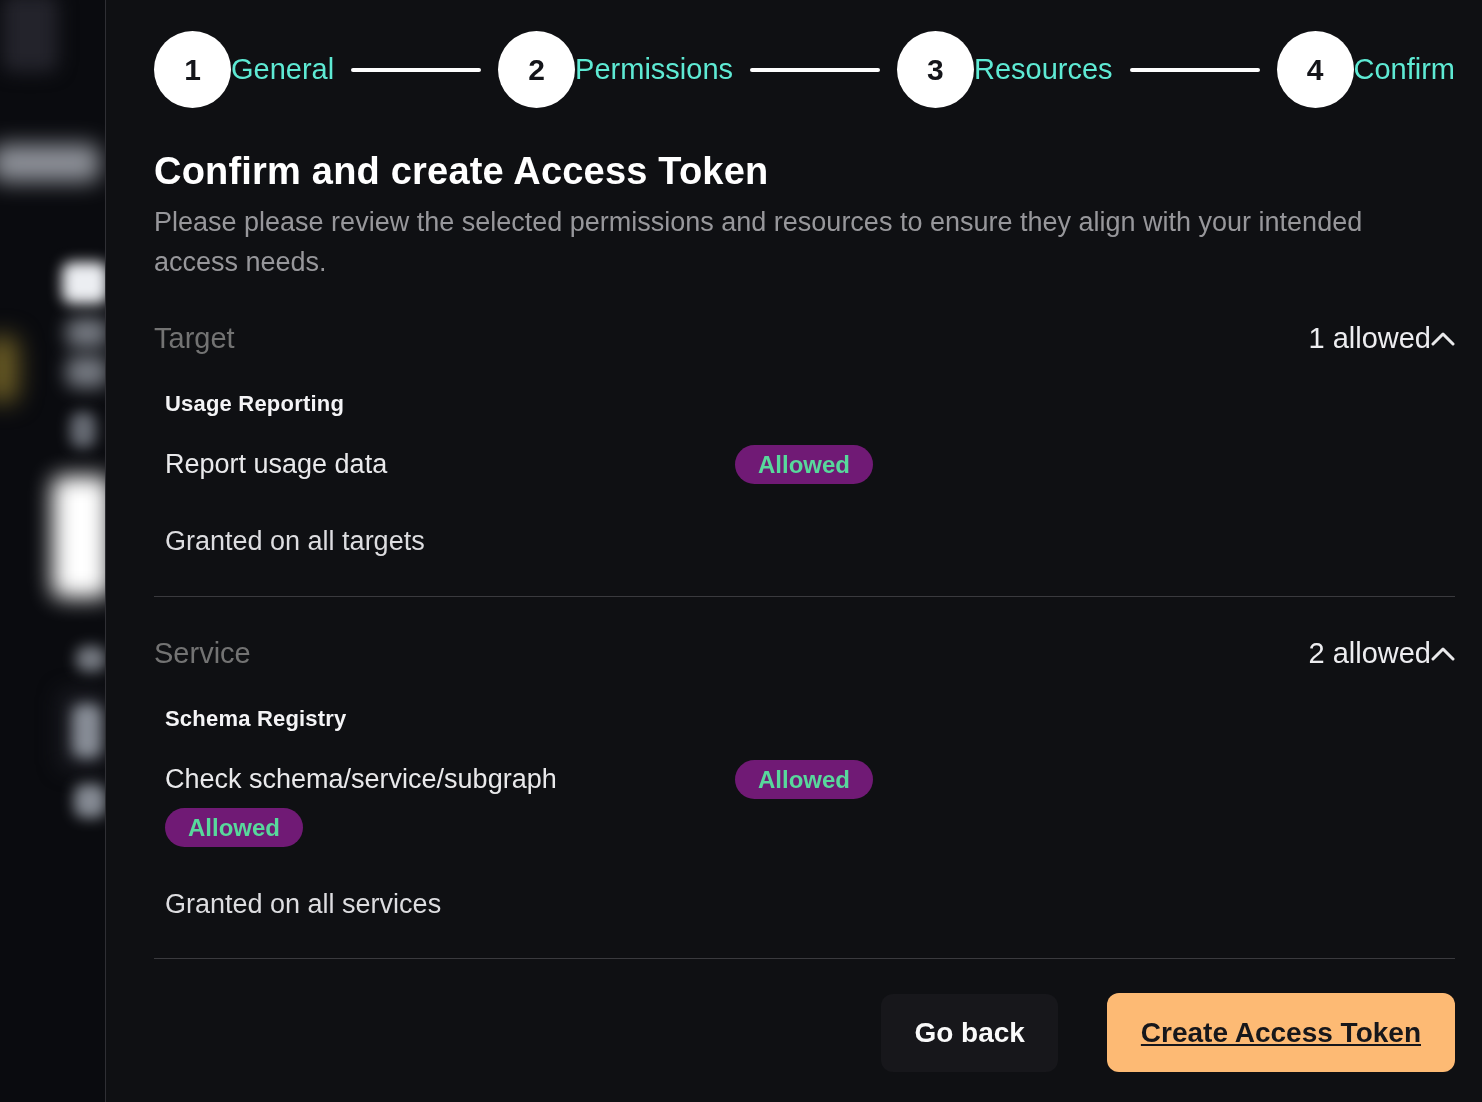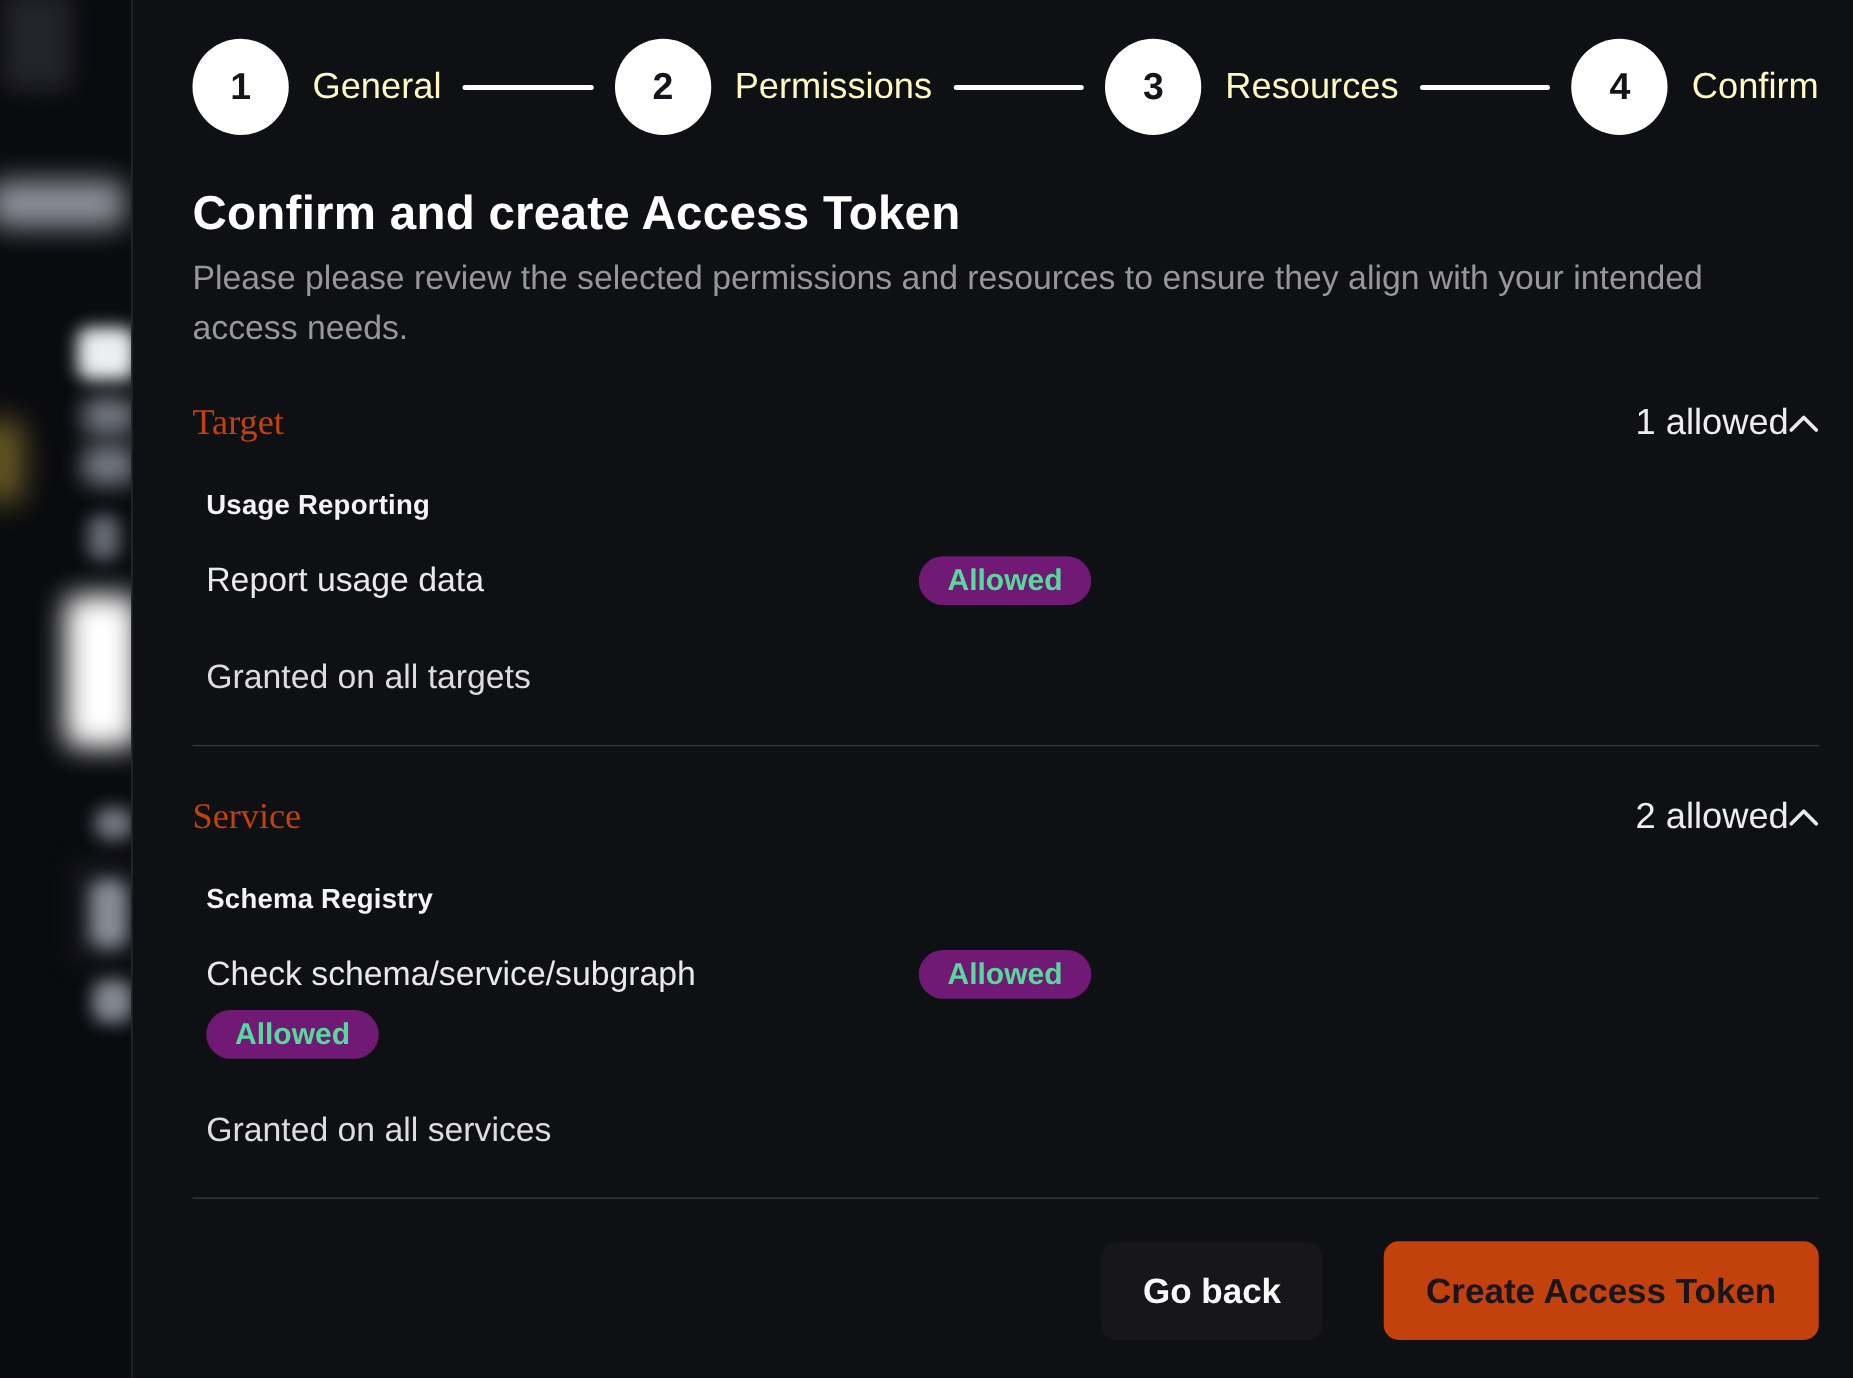--- a/index.html
+++ b/index.html
@@ -27,30 +27,30 @@
   .modal { position:absolute; left:105px; top:0; width:1377px; height:1102px;
     background:#0f1013; border-left:1px solid #2f2f34;
     padding:31px 27px 0 48px; color:#e9e9eb; }
 
   
   .stepper { display:flex; align-items:center; }
   .step { display:flex; align-items:center; cursor:pointer; }
   .step-circle { width:77px; height:77px; border-radius:50%; background:#ffffff;
     color:#14151a; display:flex; align-items:center; justify-content:center;
     font-size:30px; font-weight:600; flex:none; }
-  .step-label { margin-left:19px; font-size:29px; font-weight:500; color:#fef9c3; white-space:nowrap; }
+  .step-label { font-size:29px; font-weight:500; color:#5eead4; white-space:nowrap; }
   .connector { flex:1; height:4px; background:#fdfdfd; border-radius:2px; margin:0 17px; min-width:40px; }
 
   
   .page-title { margin-top:42px; font-size:38px; font-weight:700; color:#ffffff; letter-spacing:.2px; }
   .page-desc { margin-top:9px; max-width:1232px; font-size:27px; line-height:40px; color:#97979b; }
 
   
   .section-header { margin-top:40px; display:flex; justify-content:space-between; align-items:center; }
-  .section-title { font-size:29px; font-weight:500; color:#c2410c;font-family:Liberation Serif, serif; }
+  .section-title { font-size:29px; font-weight:500; color:#737373; }
   .section-count { display:flex; align-items:center; cursor:pointer; }
   .section-count-label { font-size:29px; font-weight:500; color:#ededf0; }
   .chev { width:24px; height:16px; display:block; }
 
   .group { margin-left:11px; margin-top:36px; }
   .group-title { font-size:22px; font-weight:700; color:#f4f4f6; letter-spacing:.2px; }
   .perm-row { display:flex; align-items:center; margin-top:28px; }
   .perm-row + .perm-row { margin-top:9px; }
   .perm-label { width:570px; font-size:27px; color:#e9e9eb; }
   .badge { background:#701a75; color:#58d89c; font-size:24px; font-weight:600;
@@ -59,21 +59,21 @@
   .granted-note { margin-left:11px; margin-top:42px; font-size:27px; color:#dddde0; }
 
   .divider { height:1px; background:#3a3a3e; margin-top:38px; }
   .divider.first { margin-top:39px; }
 
   
   .footer { display:flex; justify-content:flex-end; align-items:center; gap:49px; margin-top:34px; }
   .btn { border:none; height:78px; border-radius:12px; font-size:28px; font-weight:600;
     padding:0 33px; cursor:pointer; font-family:inherit; display:flex; align-items:center; }
   .btn-secondary { background:#17171b; color:#fafafa; }
-  .btn-primary { background:#c2410c; color:#17171b; height:79px; padding:0 34px; }
+  .btn-primary { background:#fdba74; color:#17171b; height:79px; padding:0 34px;text-decoration:underline; }
 </style>
 </head>
 <body>
 
 <div class="backdrop">
   <div class="blur-blob bb-logo"></div>
   <div class="blur-blob bb-navtext"></div>
   <div class="blur-blob bb-heading"></div>
   <div class="blur-blob bb-sub1"></div>
   <div class="blur-blob bb-sub2"></div>

